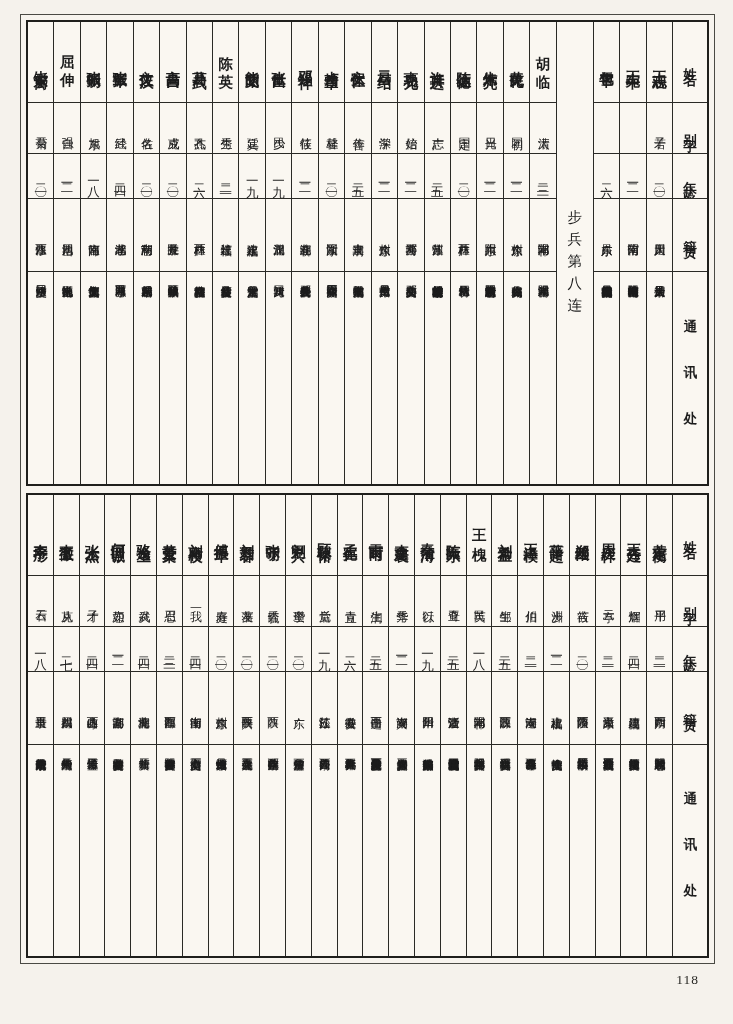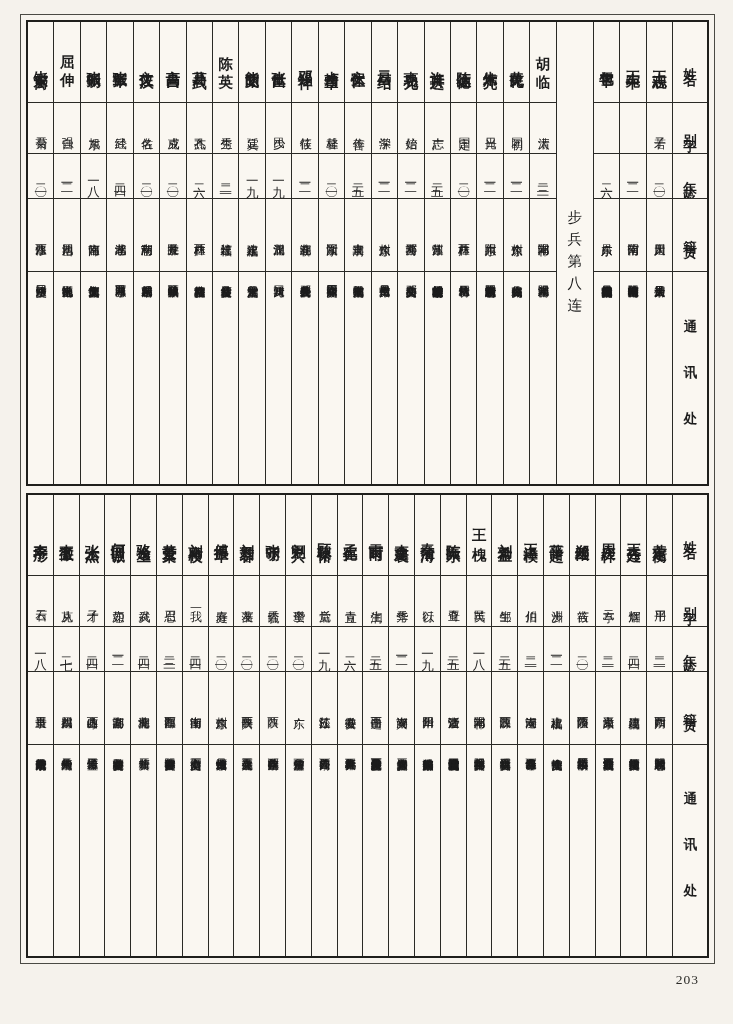--- a/index.html
+++ b/index.html
@@ -421,14 +421,14 @@
         </div>
         <div class="col">
           <div class="cell c-name">李寿彤</div>
           <div class="cell c-alias">云石</div>
           <div class="cell c-age">一八</div>
           <div class="cell c-origin">直隶昌平</div>
           <div class="cell c-addr">北京后门外李广桥东街路南十六号</div>
         </div>
       </div>
   </div>
-  <div class="page-number">203</div>
+  <div class="page-number">118</div>
 </div>
 
 </body></html>

